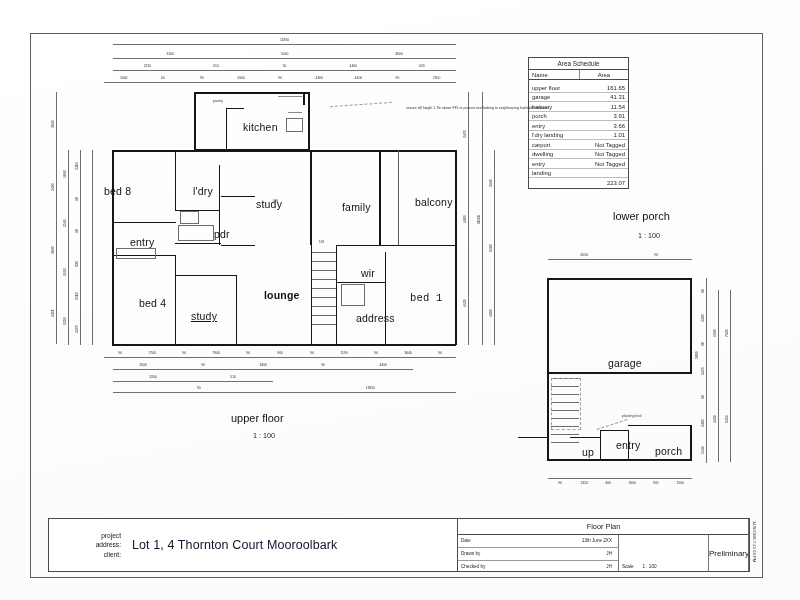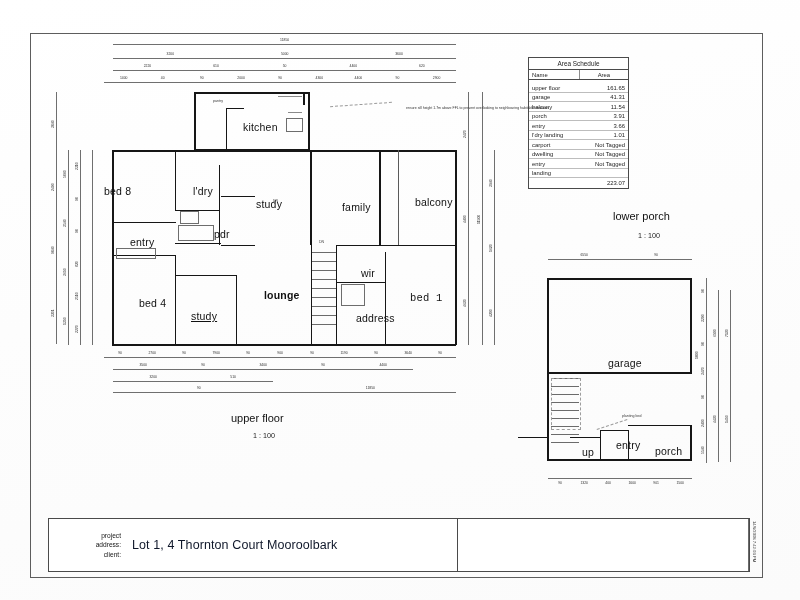--- a/index.html
+++ b/index.html
@@ -396,18 +396,40 @@
   <div id="title-block">
     <div id="tb-left">
       <div id="tb-labels">
         <div>project</div>
         <div>address:</div>
         <div>client:</div>
       </div>
       <div id="tb-project">Lot 1, 4 Thornton Court Mooroolbark</div>
     </div>
     <div id="tb-right">
+      <div id="tb-sheetname">Floor Plan</div>
+      <div id="tb-rows">
+        <div id="tb-meta">
+            <div class="r">
+              <div class="k">Date</div>
+              <div class="v">13th June 2XX</div>
+            </div>
+            <div class="r">
+              <div class="k">Drawn by</div>
+              <div class="v">JH</div>
+            </div>
+            <div class="r">
+              <div class="k">Checked by</div>
+              <div class="v">JH</div>
+            </div>
+          </div>
+        <div id="tb-scale">
+          <span>Scale</span>
+          <span>1 : 100</span>
+        </div>
+        <div id="tb-status">Preliminary</div>
+      </div>
       <div id="tb-vert">
         <span>14/6/2008 7:42:03 PM</span>
       </div>
     </div>
   </div>
 </div>
 
 </body></html>

